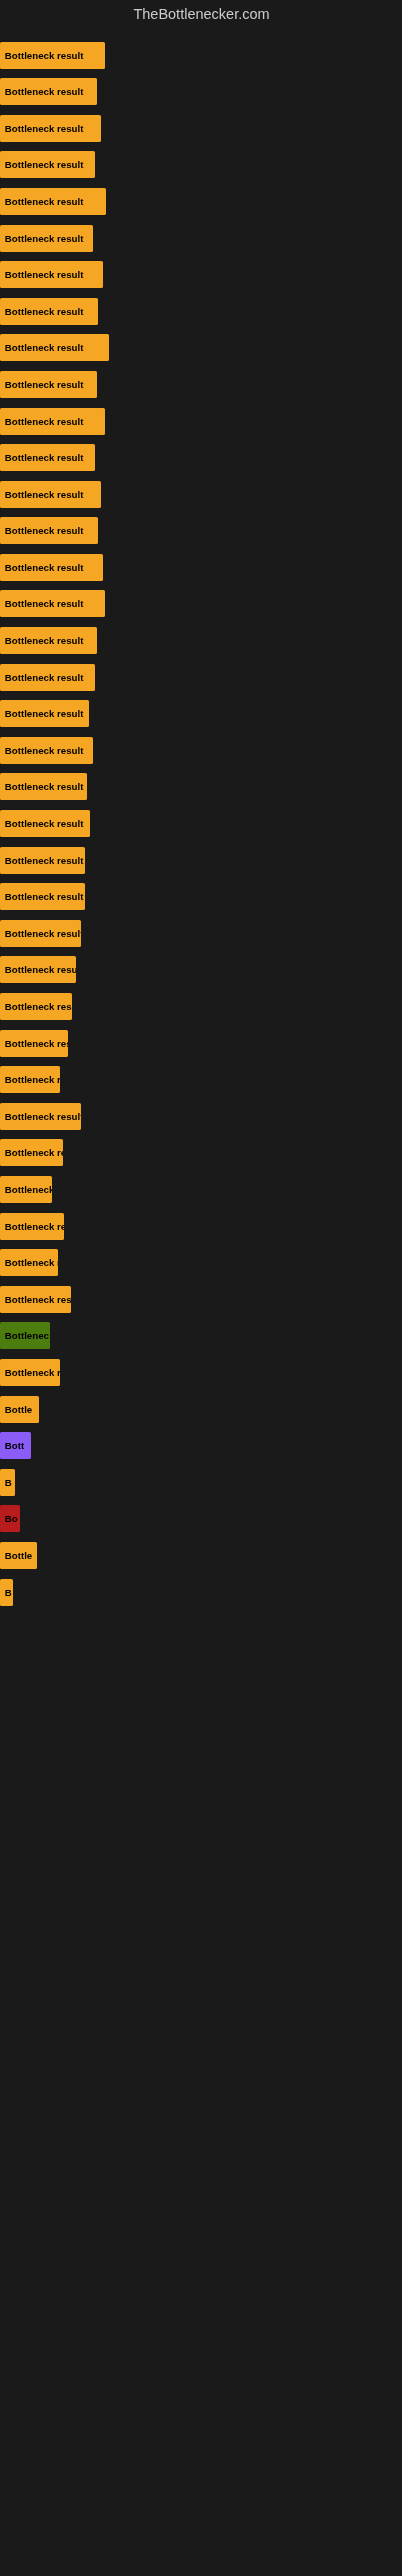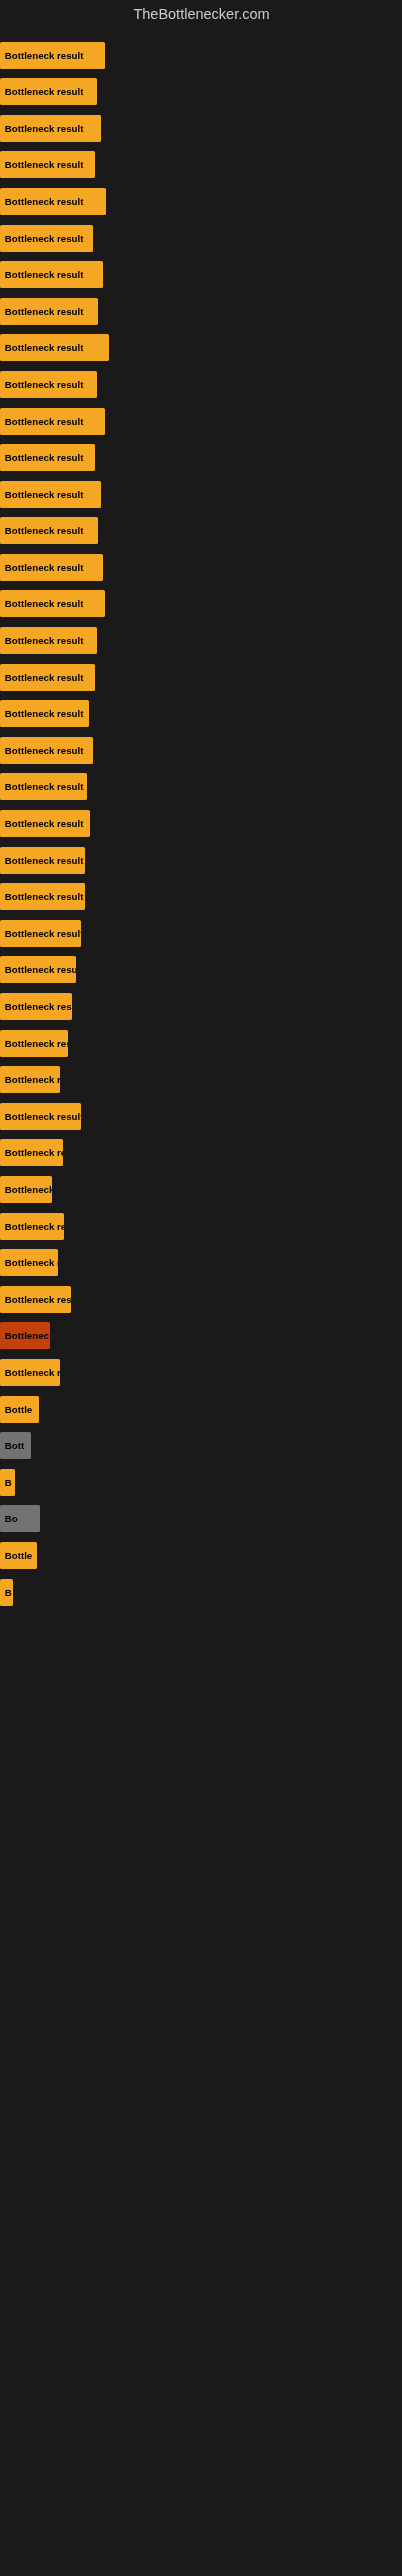--- a/index.html
+++ b/index.html
@@ -228,46 +228,46 @@
       <div class="bar" style="width: 58px; background-color: rgb(245, 166, 35);">
         <span class="bar-label">Bottleneck r</span>
       </div>
     </div>
     <div class="bar-row">
       <div class="bar" style="width: 71px; background-color: rgb(245, 166, 35);">
         <span class="bar-label">Bottleneck resu</span>
       </div>
     </div>
     <div class="bar-row">
-      <div class="bar" style="width: 50px; background-color: #c2410c;">
+      <div class="bar" style="width: 50px; background-color: #4d7c0f;">
         <span class="bar-label">Bottlenec</span>
       </div>
     </div>
     <div class="bar-row">
       <div class="bar" style="width: 60px; background-color: rgb(245, 166, 35);">
         <span class="bar-label">Bottleneck r</span>
       </div>
     </div>
     <div class="bar-row">
       <div class="bar" style="width: 39px; background-color: rgb(245, 166, 35);">
         <span class="bar-label">Bottle</span>
       </div>
     </div>
     <div class="bar-row">
-      <div class="bar" style="width: 31px; background-color: #737373;">
+      <div class="bar" style="width: 31px; background-color: #8b5cf6;">
         <span class="bar-label">Bott</span>
       </div>
     </div>
     <div class="bar-row">
       <div class="bar" style="width: 14.5px; background-color: rgb(245, 166, 35);">
         <span class="bar-label">B</span>
       </div>
     </div>
     <div class="bar-row">
-      <div class="bar" style="width: 40px; background-color: #737373;">
+      <div class="bar" style="width: 20px; background-color: #b91c1c;">
         <span class="bar-label">Bo</span>
       </div>
     </div>
     <div class="bar-row">
       <div class="bar" style="width: 37px; background-color: rgb(245, 166, 35);">
         <span class="bar-label">Bottle</span>
       </div>
     </div>
     <div class="bar-row">
       <div class="bar" style="width: 13px; background-color: rgb(245, 166, 35);">

